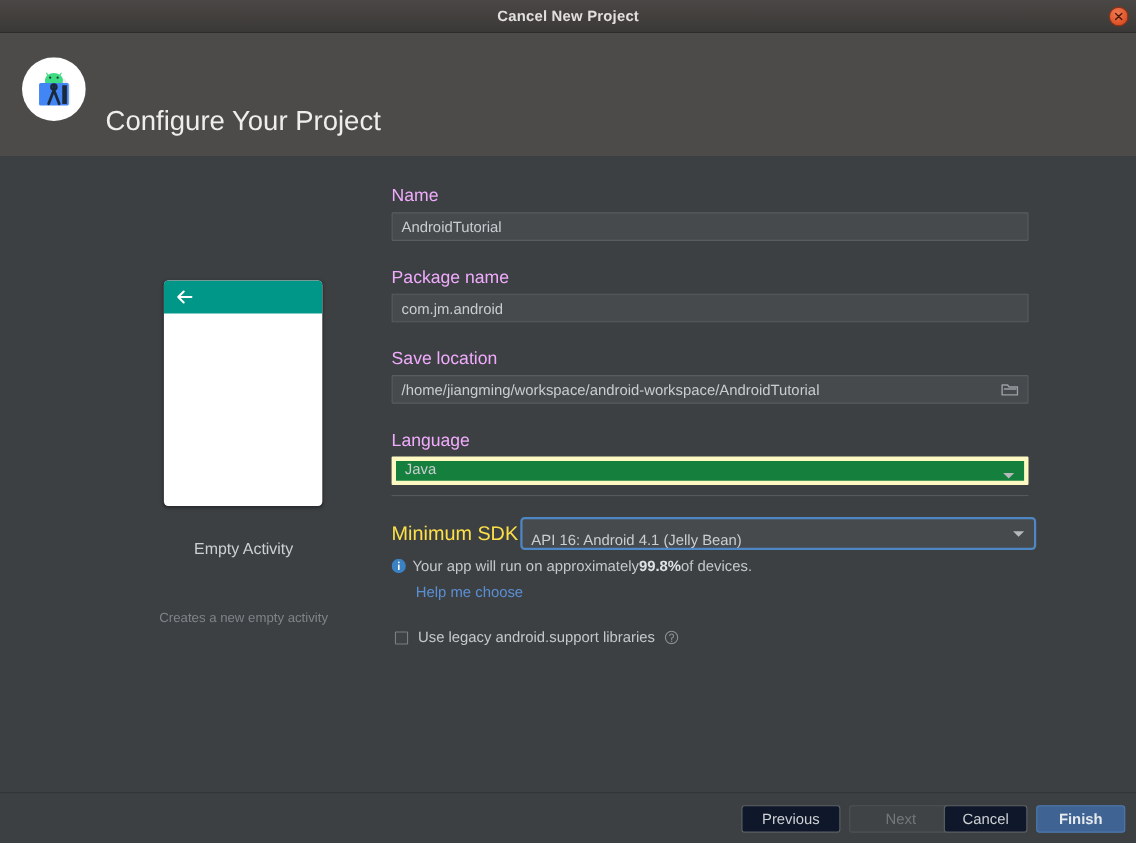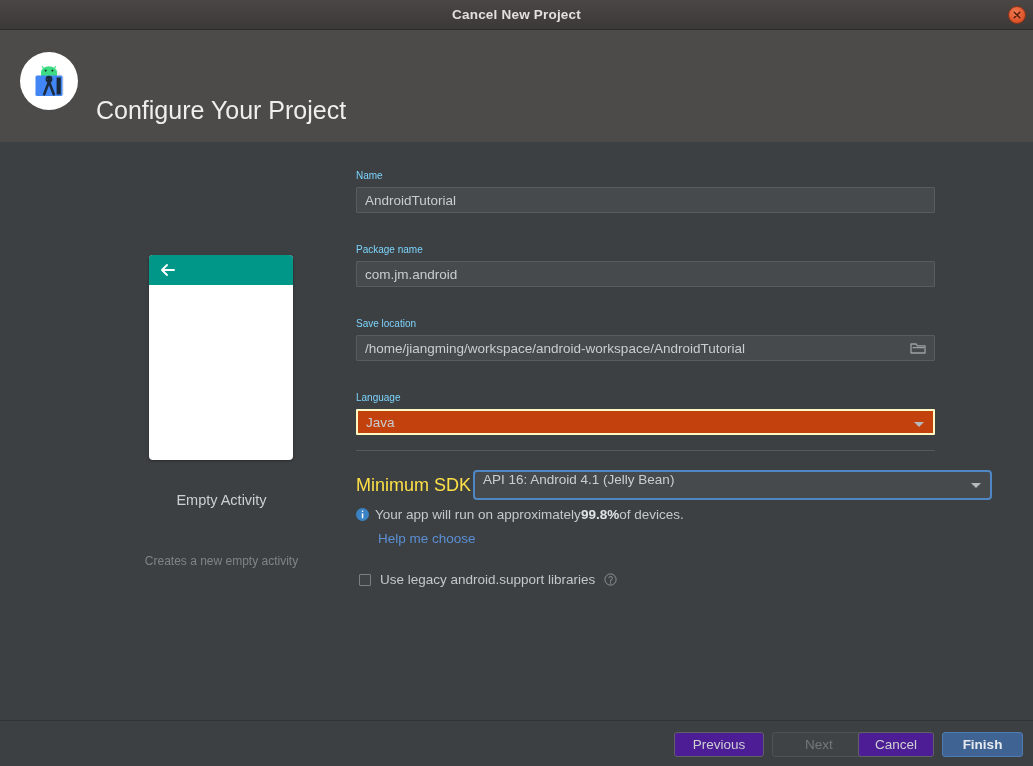--- a/index.html
+++ b/index.html
@@ -114,22 +114,22 @@
     color: #7f8488;
   }
 
   
   .form {
     position: absolute;
     left: 356px; top: 0;
     width: 580px;
   }
   .field-label {
-    font-size: 10px;
-    color: #7dd3fc;
+    font-size: 16px;
+    color: #f0abfc;
     margin-bottom: 6px;
     line-height: 1;
   }
   .text-input {
     position: relative;
     width: 579px; height: 26px;
     background: #464a4d;
     border: 1px solid #585c5f;
     border-radius: 1px;
     display: flex;
@@ -139,25 +139,24 @@
     color: #c9cdd0;
     cursor: text;
   }
   .text-input .folder-icon {
     position: absolute;
     right: 8px; top: 5px;
   }
   .combo {
     position: relative;
     width: 579px; height: 26px;
-    background: #c2410c;
-    border: 2px solid #fef9c3;
+    background: #15803d;
+    border: 4px solid #fef9c3;
     border-radius: 1px;
     display: flex;
-    align-items: center;
     padding: 0 8px;
     font-size: 13.5px;
     color: #c9cdd0;
     cursor: pointer;
   }
   .combo .caret {
     position: absolute;
     right: 9px; top: 11px;
     width: 0; height: 0;
     border-left: 5px solid transparent;
@@ -184,26 +183,26 @@
     align-items: center;
   }
   .minsdk-label {
     font-size: 18px;
     color: #fde047;
     margin-right: 2px;
     white-space: nowrap;
   }
   .combo-focused {
     position: relative;
-    width: 519px; height: 30px;
+    width: 469px; height: 30px;
     background: #464a4d;
     border: 2px solid #4e87c4;
     border-radius: 4px;
     display: flex;
-    align-items: flex-start;
+    align-items: flex-end;
     padding: 0 8px;
     font-size: 13.5px;
     color: #c9cdd0;
     cursor: pointer;
   }
   .combo-focused .caret {
     position: absolute;
     right: 9px; top: 11px;
     width: 0; height: 0;
     border-left: 5px solid transparent;
@@ -261,21 +260,21 @@
     height: 25px;
     border-radius: 3px;
     font-size: 13.5px;
     display: flex;
     align-items: center;
     justify-content: center;
     cursor: pointer;
     user-select: none;
   }
   .btn-normal {
-    background: #4c1d95;
+    background: #0f172a;
     border: 1px solid #5e6265;
     color: #cdd1d4;
   }
   .btn-disabled {
     background: #3f4346;
     border: 1px solid #4e5255;
     color: #74787b;
     cursor: default;
   }
   .btn-default {

